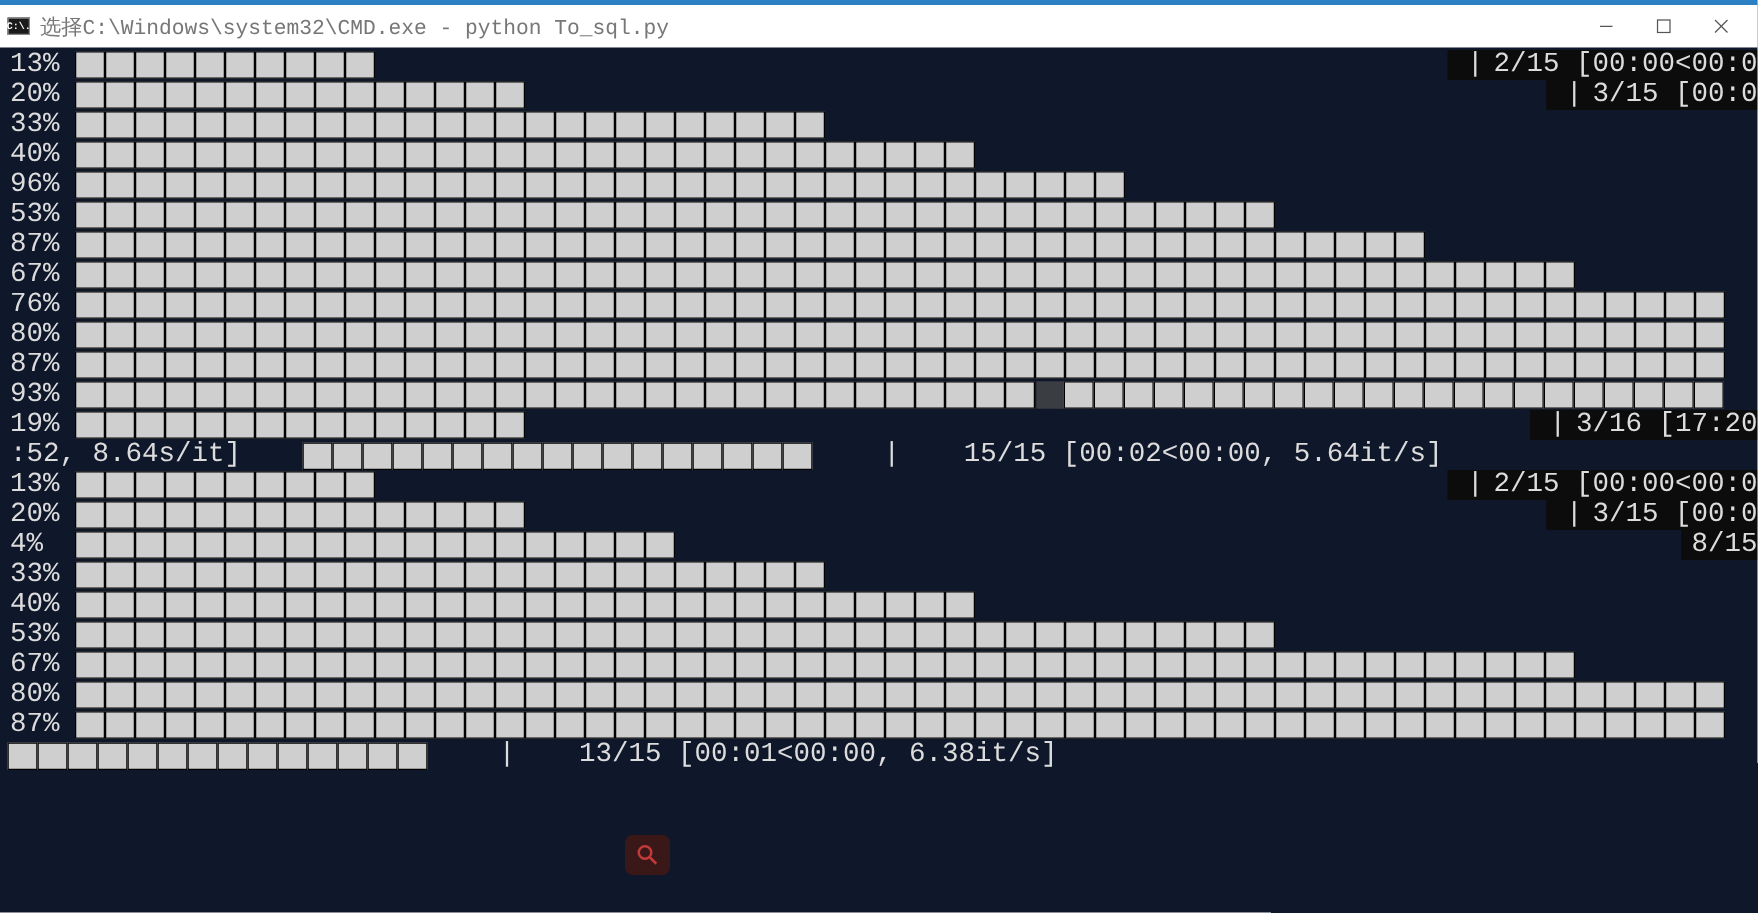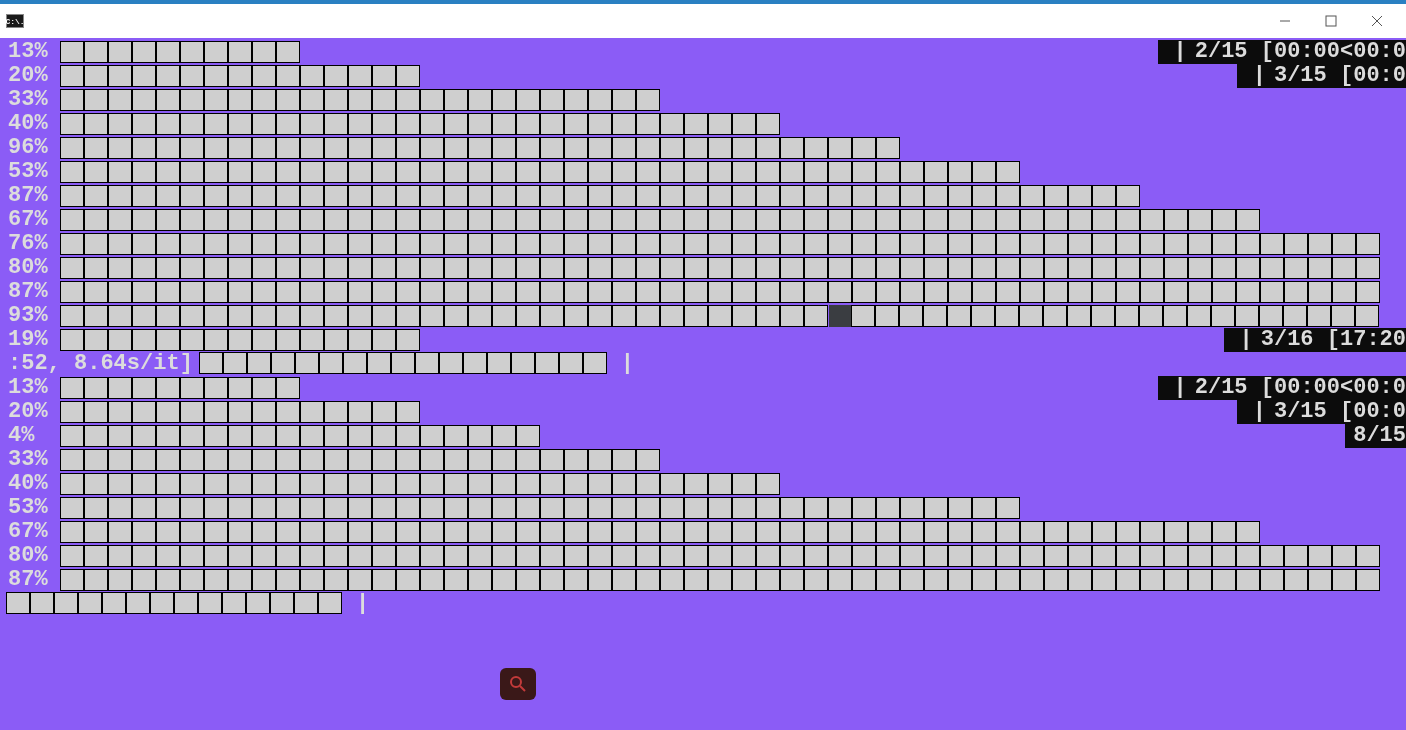--- a/index.html
+++ b/index.html
@@ -35,28 +35,27 @@
     .winbtn {
       width: 46px; height: 24px;
       display: flex; align-items: center; justify-content: center;
       color: #555;
     }
     .winbtn svg { stroke: #555; }
     .console {
       position: relative;
       width: 100%;
       height: calc(730px - 4px - 34px);
-      background: #8b5cf6;
+      background: #0f172a;
       color: #d0d0d0;
       font-size: 22px;
       line-height: 24px;
       overflow: hidden;
       padding-left: 8px;
       padding-top: 2px;
-      font-weight: bold;
     }
     .row {
       display: flex;
       align-items: center;
       height: 24px;
       position: relative;
       width: 100%;
     }
     .pct {
       width: 52px;
@@ -86,24 +85,25 @@
       white-space: nowrap;
       color: #dcdcdc;
       background: #0c0c0c;
       padding-left: 8px;
       display: flex;
       align-items: center;
     }
     .sep { color: #dcdcdc; margin: 0 8px; }
     .free-line {
       display: flex;
-      align-items: flex-start;
+      align-items: flex-end;
       height: 24px;
       white-space: nowrap;
       color: #dcdcdc;
+      gap: 43px;
     }
     .free-line .bar { margin: 0 6px; }
     .search-pill {
       position: absolute;
       left: 500px;
       bottom: 30px;
       width: 36px; height: 32px;
       background: #3a1818;
       border-radius: 6px;
       display: flex; align-items: center; justify-content: center;
@@ -112,20 +112,21 @@
   </style>
 </head>
 <body>
 
 <div class="top-edge"></div>
 
 <div class="titlebar">
   <div class="icon-box">
       <span>C:\.</span>
     </div>
+  <span>选择C:\Windows\system32\CMD.exe - python  To_sql.py</span>
   <div class="winbtns">
     <div class="winbtn">
       <svg width="12" height="12">
           <line x1="1" y1="6" x2="11" y2="6" stroke-width="1"></line>
         </svg>
     </div>
     <div class="winbtn">
       <svg width="12" height="12">
           <rect x="1" y="1" width="10" height="10" fill="none" stroke-width="1"></rect>
         </svg>
@@ -721,20 +722,21 @@
         <div class="cell"></div>
         <div class="cell"></div>
         <div class="cell"></div>
         <div class="cell"></div>
         <div class="cell"></div>
         <div class="cell"></div>
         <div class="cell"></div>
         <div class="cell"></div>
       </div>
     <span class="sep">|</span>
+    <span>15/15 [00:02&lt;00:00,  5.64it/s]</span>
   </div>
 
   <div id="block2">
       <div class="row">
         <div class="pct">13%</div>
         <div class="bar">
           <div class="cell"></div>
           <div class="cell"></div>
           <div class="cell"></div>
           <div class="cell"></div>
@@ -1100,20 +1102,21 @@
         <div class="cell"></div>
         <div class="cell"></div>
         <div class="cell"></div>
         <div class="cell"></div>
         <div class="cell"></div>
         <div class="cell"></div>
         <div class="cell"></div>
         <div class="cell"></div>
       </div>
     <span class="sep">|</span>
+    <span>13/15 [00:01&lt;00:00,  6.38it/s]</span>
   </div>
 
   <div class="search-pill">
     <svg width="18" height="18" viewBox="0 0 18 18" fill="none">
       <circle cx="7" cy="7" r="5" stroke-width="2"></circle>
       <line x1="11" y1="11" x2="16" y2="16" stroke-width="2"></line>
     </svg>
   </div>
 </div>
 

